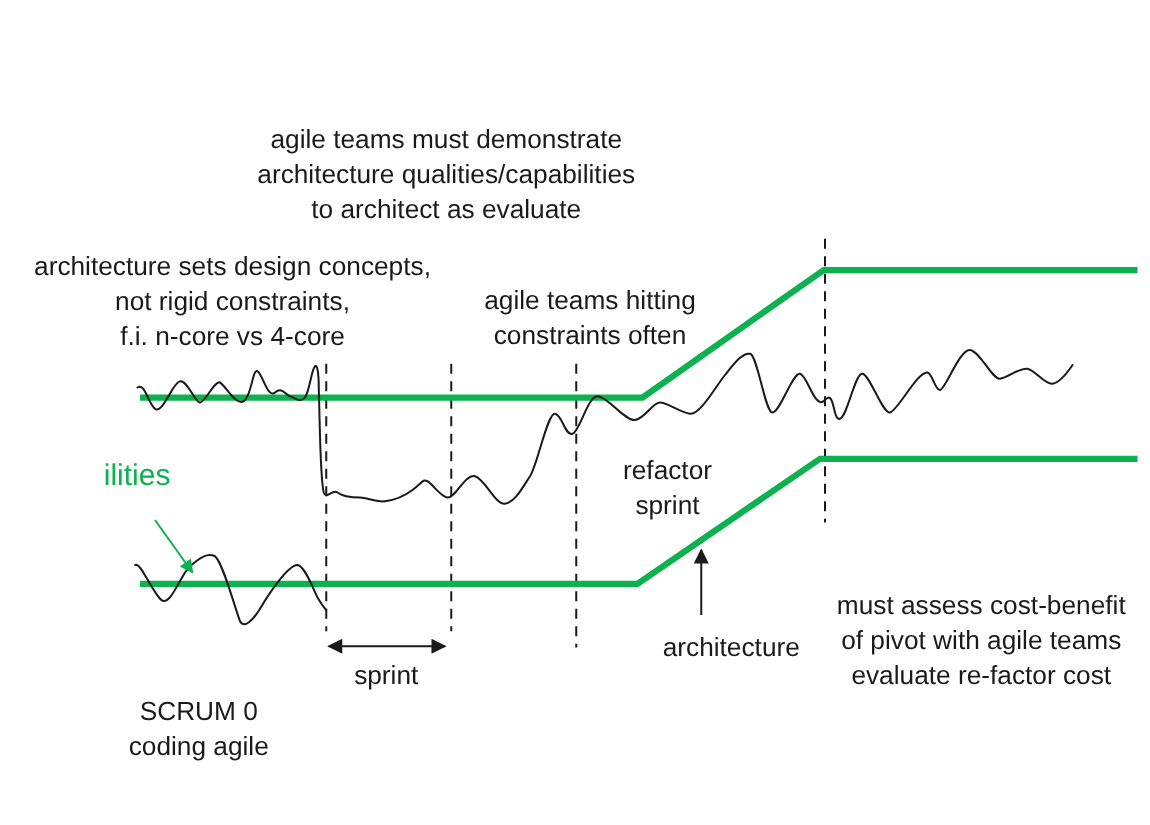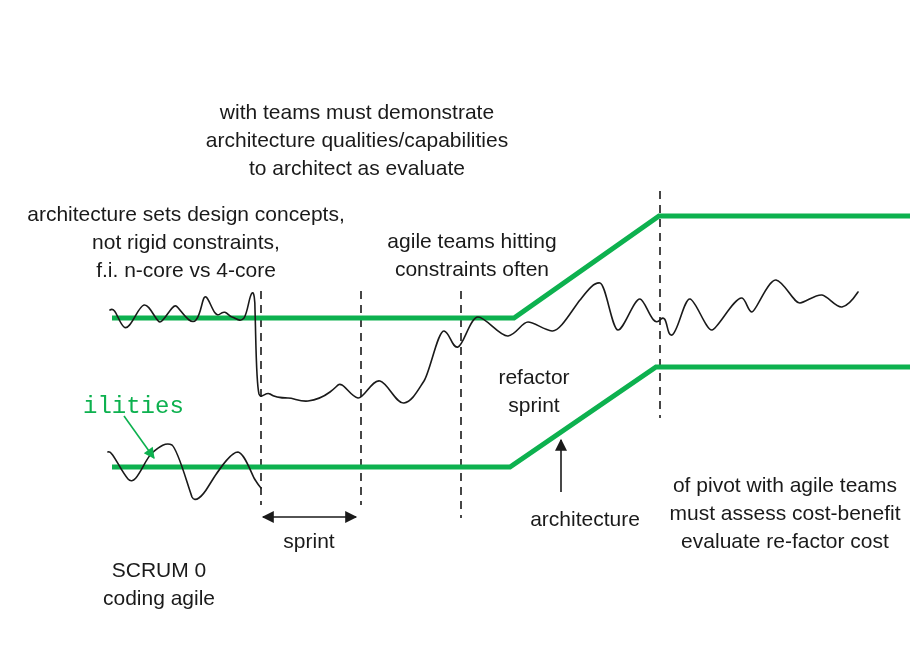--- a/index.html
+++ b/index.html
@@ -102,53 +102,53 @@
              C 257,483 259,486 261,488" class="ink-stroke squiggle"></path>
 
     <line x1="263" y1="517" x2="356" y2="517" class="ink-stroke arrow-line" marker-start="url(#ah-black)" marker-end="url(#ah-black)"></line>
 
     <line x1="561" y1="492" x2="561" y2="440" class="ink-stroke arrow-line" marker-end="url(#ah-black)"></line>
 
     <line x1="124" y1="416" x2="154" y2="458" class="accent-stroke arrow-line" marker-end="url(#ah-green)"></line>
   </svg>
 
   <div class="note centered" style="left:357px; top:98px;">
-    <span>with teams must demonstrate</span>
+    <span>agile teams must demonstrate</span>
     <span>architecture qualities/capabilities</span>
     <span>to architect as evaluate</span>
   </div>
 
   <div class="note centered" style="left:186px; top:200px;">
     <span>architecture sets design concepts,</span>
     <span>not rigid constraints,</span>
     <span>f.i. n-core vs 4-core</span>
   </div>
 
   <div class="note centered" style="left:472px; top:227px;">
     <span>agile teams hitting</span>
     <span>constraints often</span>
   </div>
 
-  <div class="note ilities-label" style="left:83px; top:394px;font-family:Liberation Mono, monospace;">ilities</div>
+  <div class="note ilities-label" style="left:83px; top:368px;">ilities</div>
 
   <div class="note centered" style="left:159px; top:513px;margin-top:43px;">
     <span>SCRUM 0</span>
     <span>coding agile</span>
   </div>
 
   <div class="note centered" style="left:309px; top:527px;">sprint</div>
 
   <div class="note centered" style="left:534px; top:363px;">
     <span>refactor</span>
     <span>sprint</span>
   </div>
 
   <div class="note centered" style="left:561px; top:505px;margin-left:24px;">
     <span>architecture</span>
   </div>
 
   <div class="note centered" style="left:785px; top:471px;">
+    <span>must assess cost-benefit</span>
     <span>of pivot with agile teams</span>
-    <span>must assess cost-benefit</span>
     <span>evaluate re-factor cost</span>
   </div>
 
 </div>
 
 </body></html>

